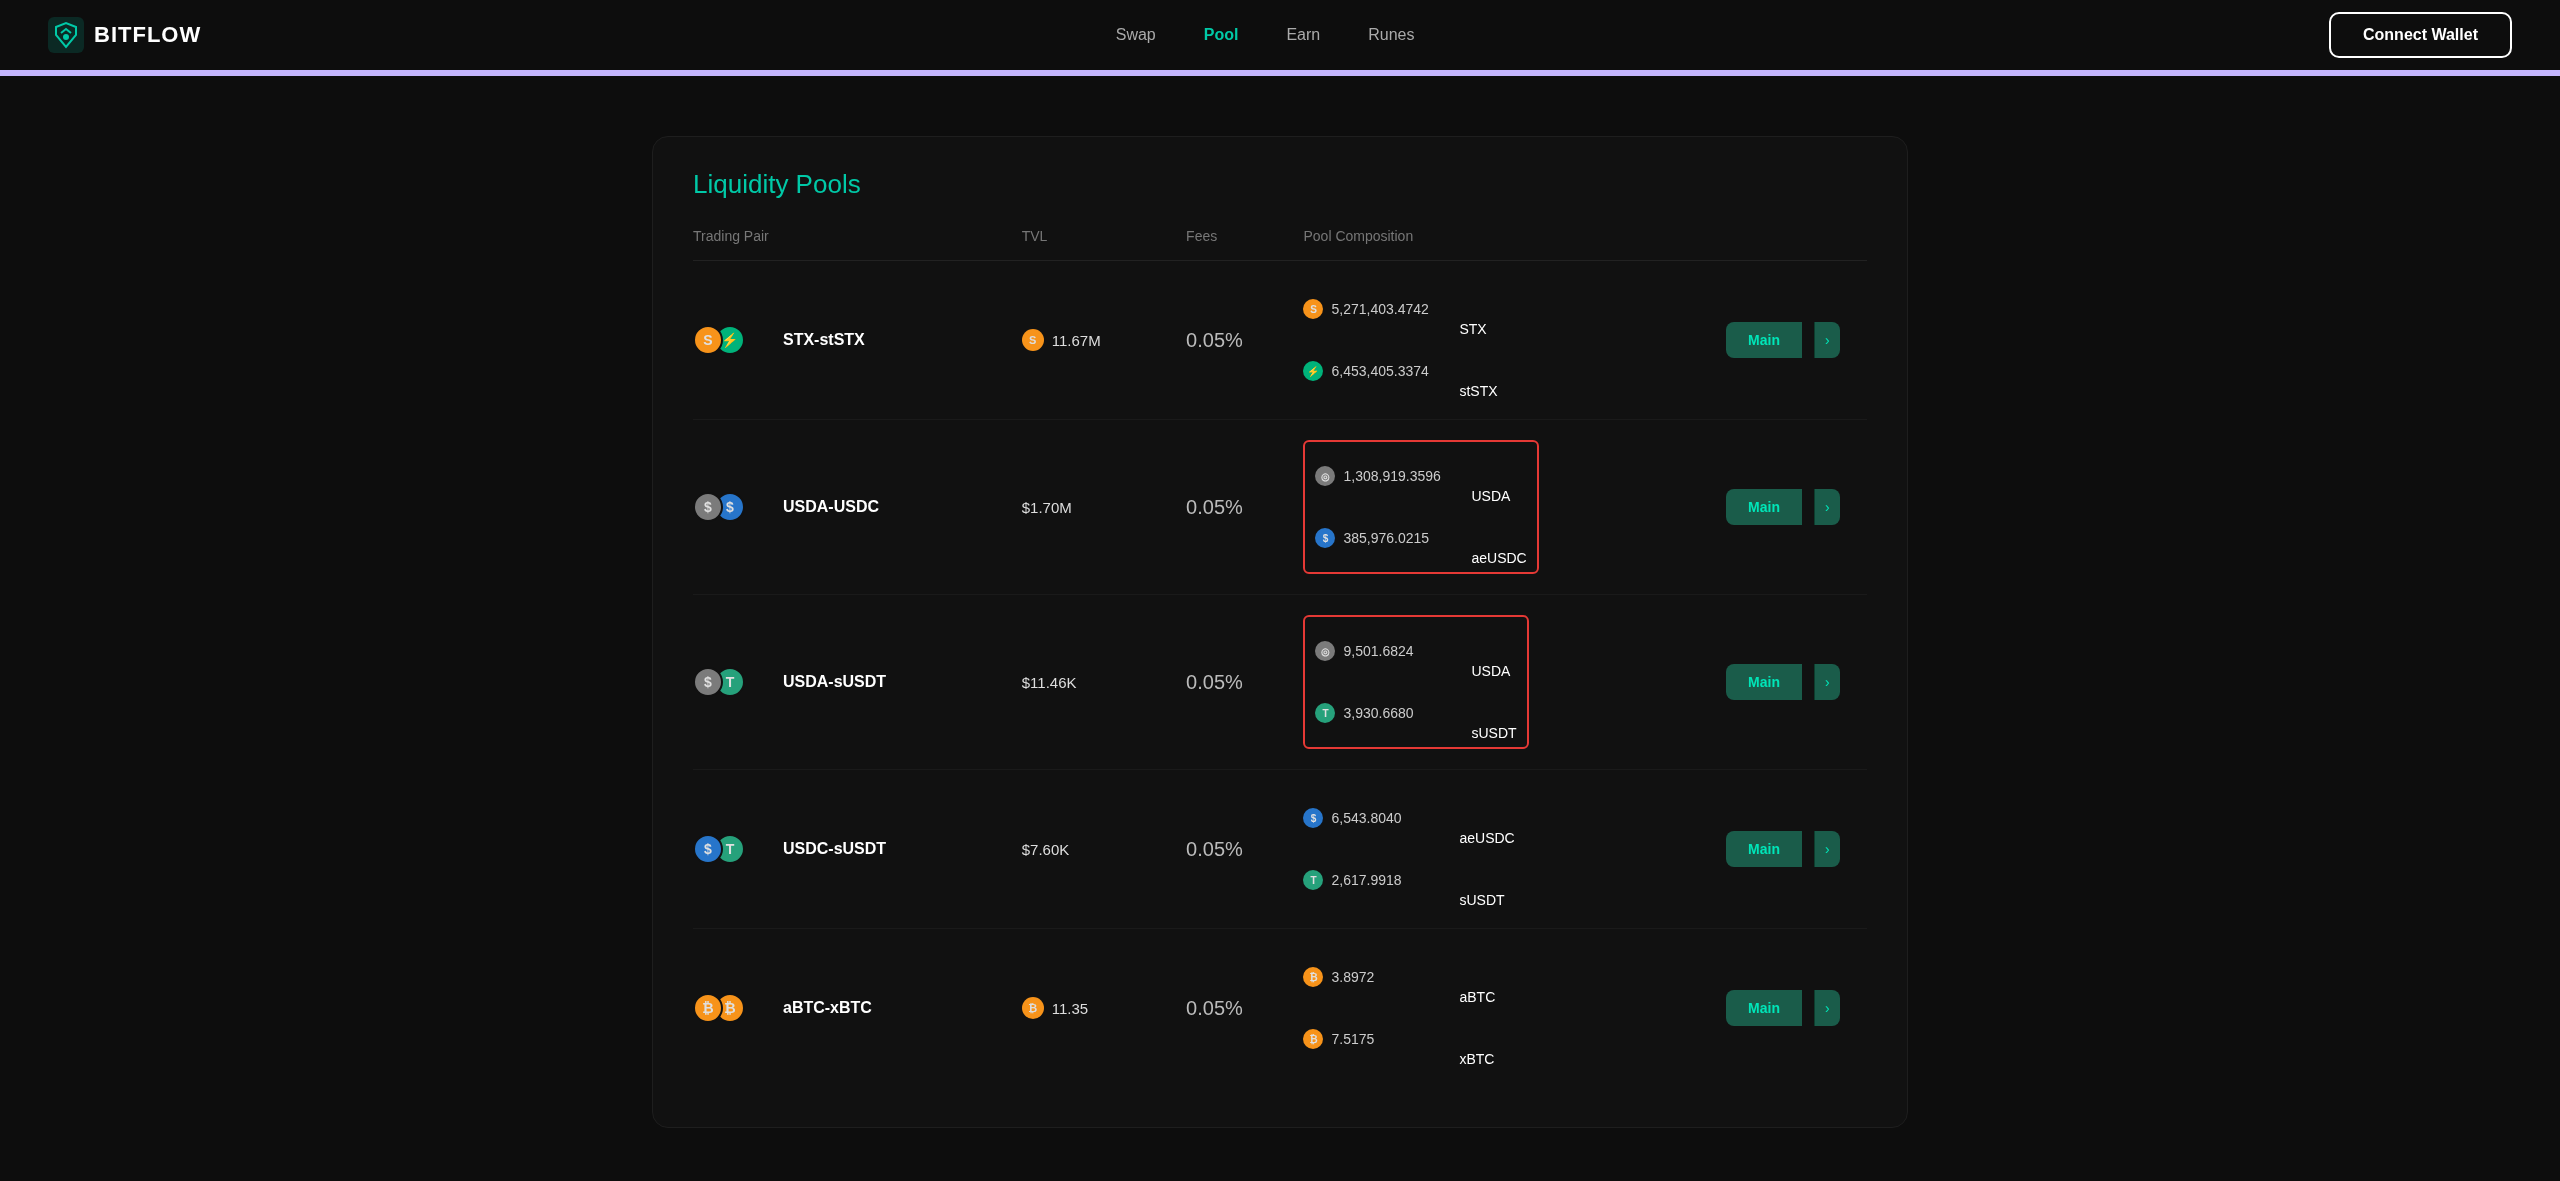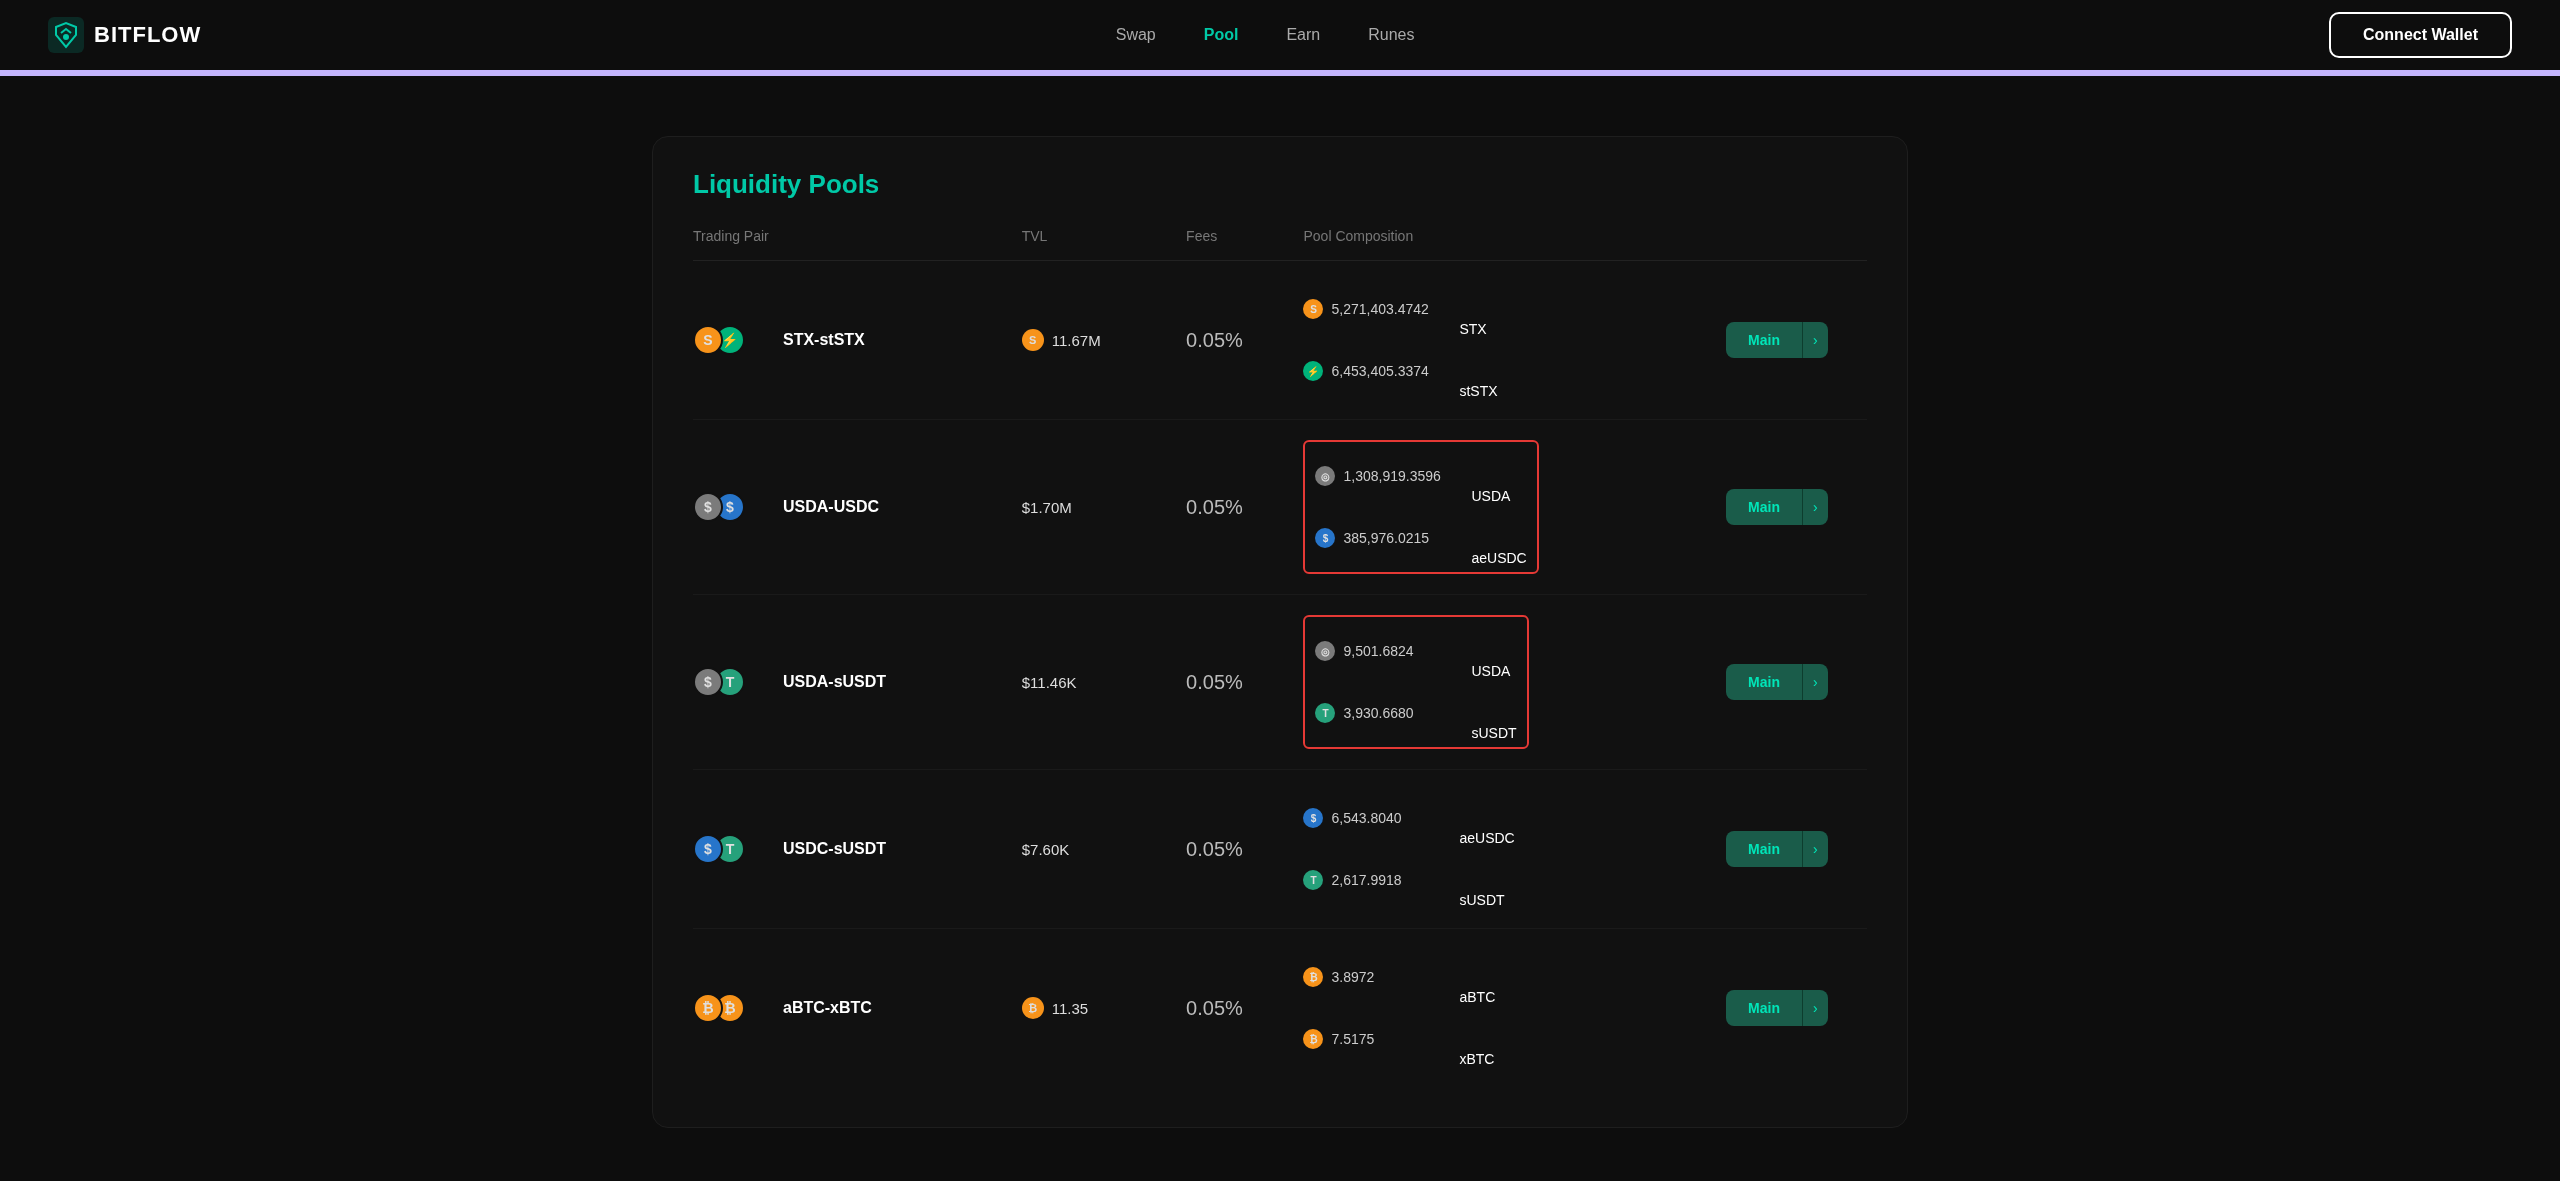--- a/index.html
+++ b/index.html
@@ -69,21 +69,21 @@
 
     
     .card {
       background: #111111;
       border-radius: 16px;
       padding: 32px 40px 40px;
       border: 1px solid #1e1e1e;
     }
     .card-title {
       font-size: 26px;
-      font-weight: 700;
+      font-weight: 400;
       color: #00c9a7;
       margin-bottom: 28px;
     }
 
     
     .pool-table {
       width: 100%;
       border-collapse: collapse;
     }
     .pool-table thead tr th {
@@ -199,21 +199,21 @@
     .comp-token {
       color: #ffffff;
       font-weight: 400;
       margin-top: 40px;
     }
 
     
     .action-cell {
       display: flex;
       align-items: center;
-      gap: 0;
+      gap: 12px;
     }
     .main-btn {
       background: #1a5c4a;
       color: #00e5b8;
       border: none;
       border-radius: 8px 0 0 8px;
       padding: 10px 22px;
       font-size: 14px;
       font-weight: 600;
       cursor: pointer;

